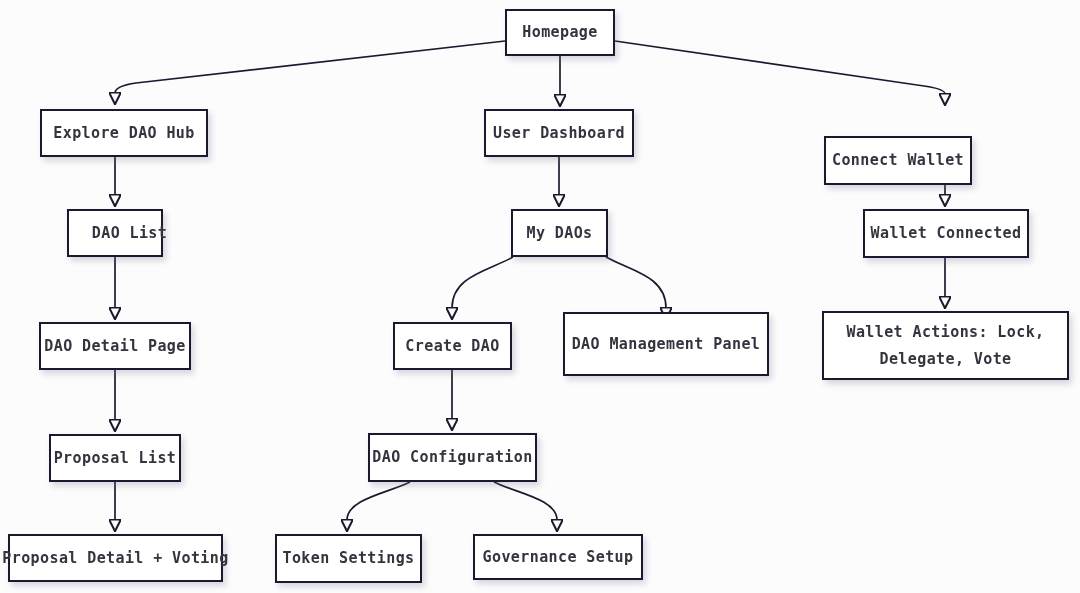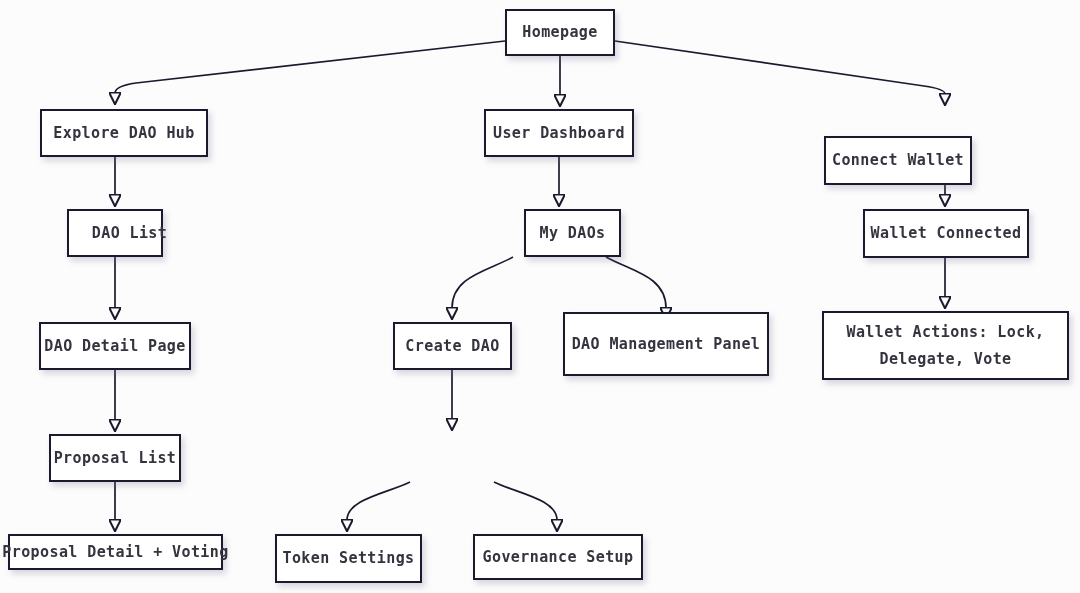--- a/index.html
+++ b/index.html
@@ -47,29 +47,29 @@
     white-space:nowrap;
     font-weight:bold;
   }
   .node.wrap{white-space:normal;padding:6px 20px;}
   
   .n-homepage        {left:505px;top:9px;  width:110px;height:47px;}
   .n-explore         {left:40px; top:109px;width:168px;height:48px;}
   .n-dashboard       {left:484px;top:109px;width:150px;height:48px;}
   .n-connect         {left:824px;top:108px;width:148px;height:49px;margin-top:28px;}
   .n-daolist         {left:67px; top:209px;width:96px; height:48px;padding-left:29px;}
-  .n-mydaos          {left:524px;top:209px;width:97px; height:48px;}
+  .n-mydaos          {left:511px;top:209px;width:97px; height:48px;}
   .n-walletconnected {left:863px;top:209px;width:166px;height:49px;text-align:right;}
   .n-daodetail       {left:39px; top:322px;width:152px;height:48px;}
   .n-createdao       {left:393px;top:322px;width:119px;height:48px;}
   .n-mgmtpanel       {left:563px;top:312px;width:206px;height:64px;}
   .n-walletactions   {left:822px;top:311px;width:247px;height:69px;}
   .n-proposallist    {left:49px; top:434px;width:132px;height:48px;}
   .n-daoconfig       {left:368px;top:433px;width:169px;height:49px;}
-  .n-proposaldetail  {left:8px;  top:534px;width:215px;height:36px;}
+  .n-proposaldetail  {left:8px;  top:534px;width:215px;height:48px;}
   .n-tokensettings   {left:275px;top:534px;width:147px;height:49px;}
   .n-govsetup        {left:473px;top:534px;width:170px;height:46px;}
 </style>
 </head>
 <body>
 
 <div class="canvas">
 
   <svg class="edges" viewBox="0 0 1080 593" xmlns="http://www.w3.org/2000/svg">
     <defs>
@@ -123,20 +123,23 @@
   </div>
   <div class="node n-mgmtpanel">
     <span>DAO Management Panel</span>
   </div>
   <div class="node n-walletactions wrap">
     <span>Wallet Actions: Lock, Delegate, Vote</span>
   </div>
   <div class="node n-proposallist">
     <span>Proposal List</span>
   </div>
+  <div class="node n-daoconfig">
+    <span>DAO Configuration</span>
+  </div>
   <div class="node n-proposaldetail">
     <span>Proposal Detail + Voting</span>
   </div>
   <div class="node n-tokensettings">
     <span>Token Settings</span>
   </div>
   <div class="node n-govsetup">
     <span>Governance Setup</span>
   </div>
 

